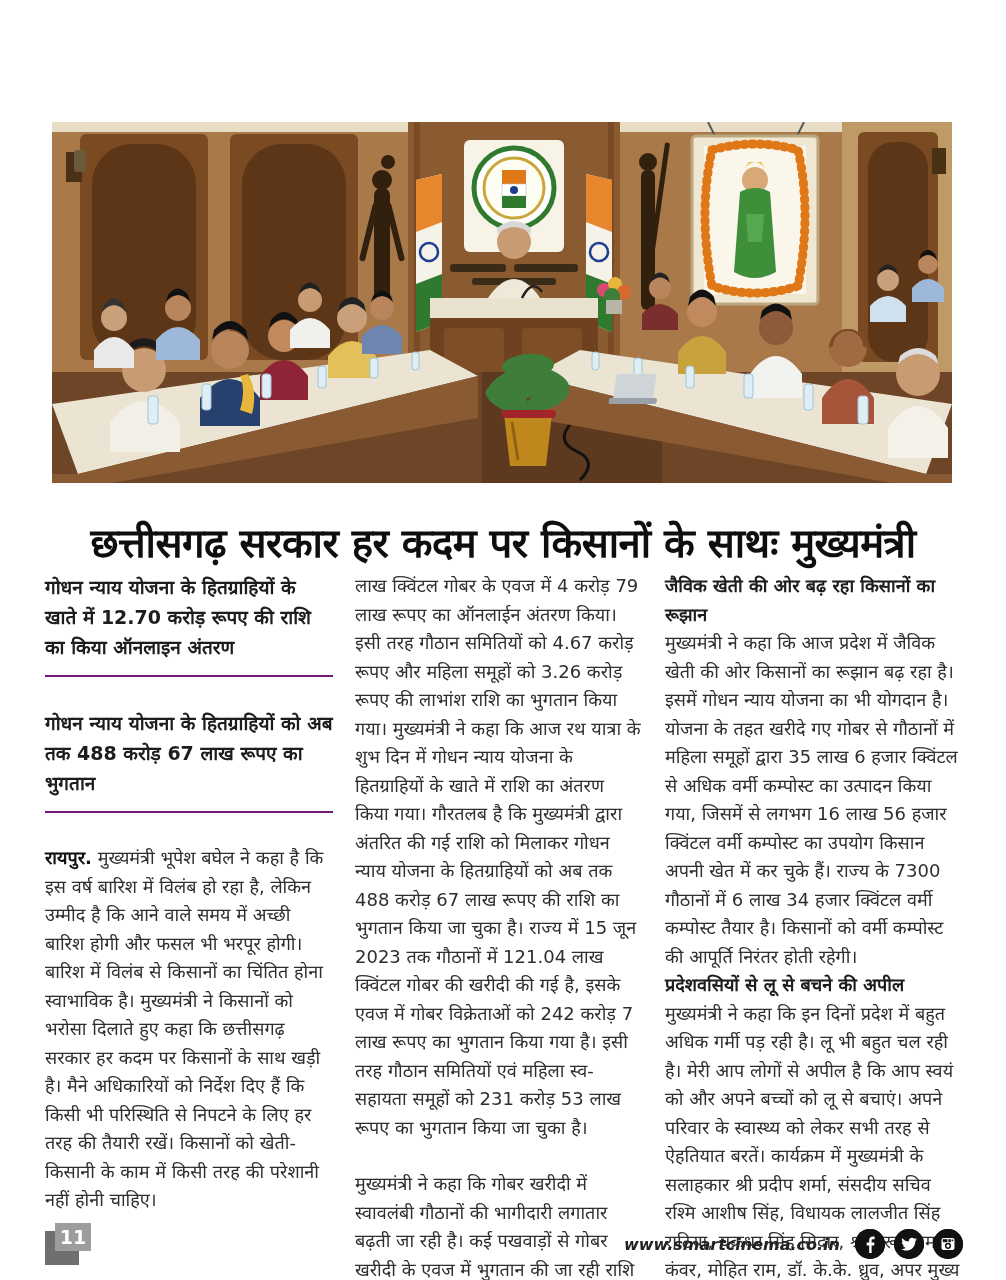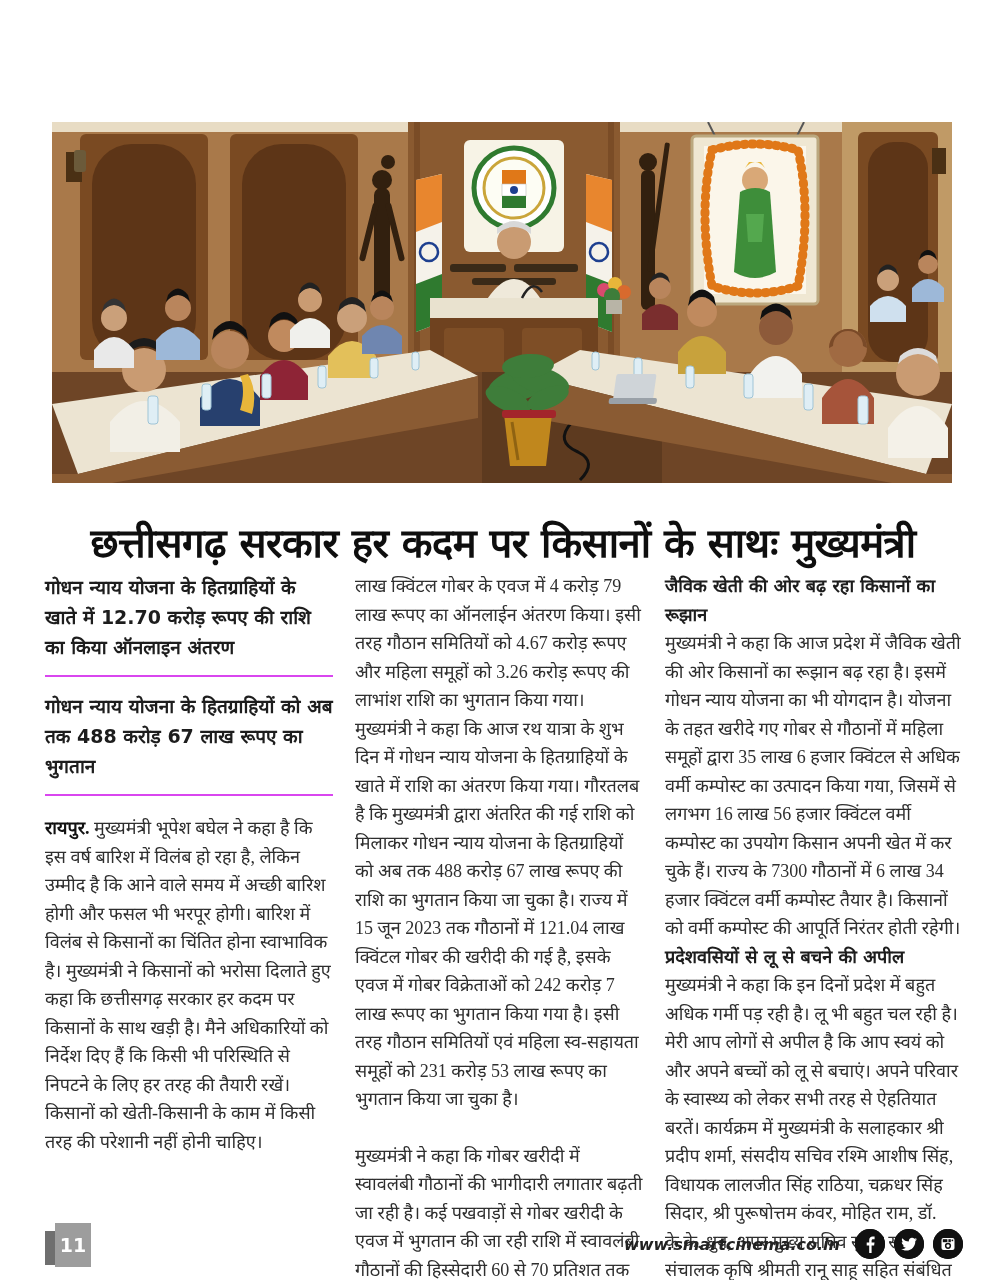--- a/index.html
+++ b/index.html
@@ -14,35 +14,35 @@
     font-size:40px;line-height:1.3;font-weight:800;color:#0e0e0e;
     text-align:center;letter-spacing:-0.5px;white-space:nowrap;margin-top:27px;
   }
   .columns{position:absolute;left:45px;top:572px;width:918px;display:flex;gap:22px;}
   .col{flex:0 0 auto;}
   .col1{width:288px;}
   .col2{width:288px;}
   .col3{width:298px;}
   .subhead{
     font-weight:700;font-size:19px;line-height:30px;color:#1d1d1d;
-    padding-bottom:13px;border-bottom:2px solid #d946ef;margin-bottom:14px;
-  }
-  .body-p{font-size:18px;line-height:28.5px;color:#2e2e2e;margin:0;text-align:left;font-family:Liberation Serif, serif;}
+    padding-bottom:13px;border-bottom:2px solid #701a75;margin-bottom:31px;
+  }
+  .body-p{font-size:18px;line-height:28.5px;color:#2e2e2e;margin:0;text-align:left;}
   .para-gap{margin-top:28px;}
   .dateline{font-weight:700;color:#111;}
   .crosshead{font-weight:700;color:#1d1d1d;font-size:18px;line-height:28.5px;}
   .footer{
     position:absolute;left:45px;top:1218px;width:918px;height:52px;
     display:flex;align-items:center;justify-content:space-between;
   }
   .footer-left{display:flex;align-items:center;gap:14px;}
   .pagenum-wrap{position:relative;width:50px;height:46px;}
   .pagenum-back{position:absolute;left:0;top:10px;width:34px;height:34px;background:#6f6f6f;}
   .pagenum-front{
-    position:absolute;left:10px;top:2px;width:36px;height:44px;background:#9d9d9d;
+    position:absolute;left:10px;top:2px;width:36px;height:28px;background:#9d9d9d;
     display:flex;align-items:center;justify-content:center;
     color:#ffffff;font-size:19px;font-weight:700;
   }
   .mag-title{font-size:26px;color:#3f3f3f;letter-spacing:0.5px;display:flex;align-items:center;gap:10px;}
   .mag-name{font-weight:400;}
   .mag-divider{color:#9a9a9a;font-weight:300;font-size:24px;}
   .mag-issue{font-weight:400;}
   .footer-right{display:flex;align-items:center;gap:9px;}
   .website{font-style:italic;font-weight:700;font-size:16px;color:#222;margin-right:6px;}
   .soc{width:30px;height:30px;border-radius:50%;background:#111;display:flex;align-items:center;justify-content:center;}

